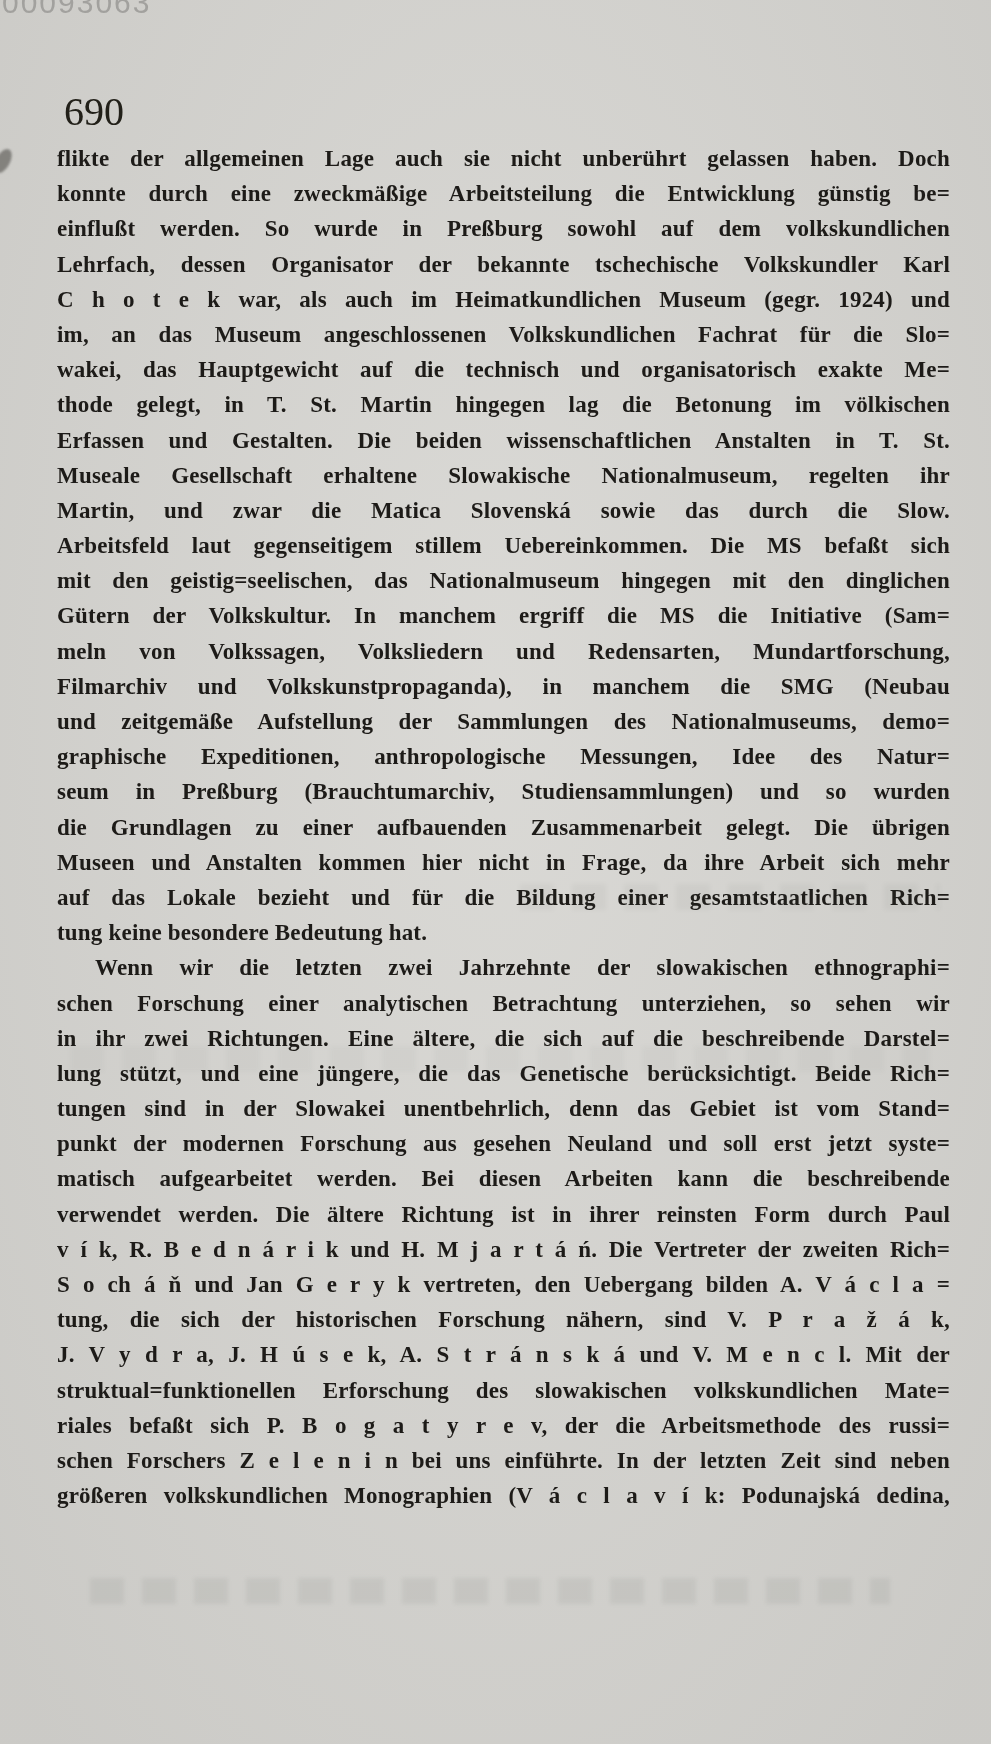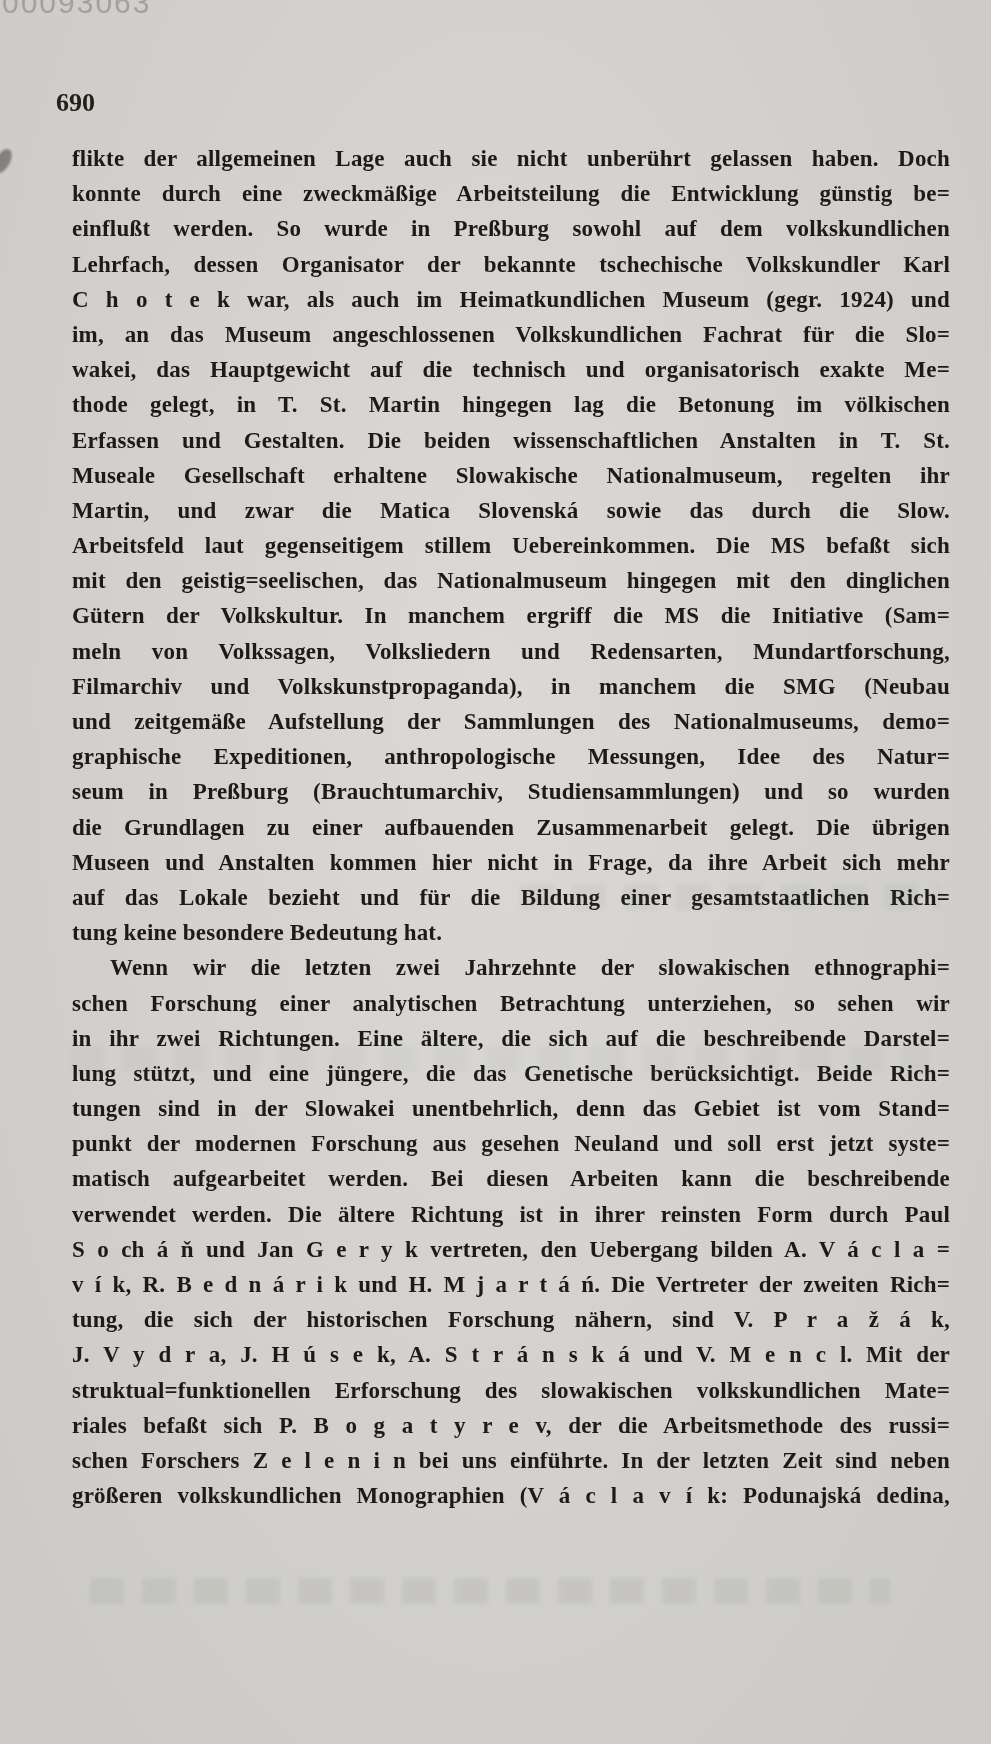--- a/index.html
+++ b/index.html
@@ -27,45 +27,44 @@
     left: 2px;
     font-family: "Liberation Sans", sans-serif;
     font-size: 30px;
     letter-spacing: 2px;
     color: #a2a19e;
     user-select: none;
   }
   .page-number {
     position: absolute;
     top: 88px;
-    left: 56px;
+    left: 64px;
     font-family: "Liberation Serif", serif;
-    font-size: 26px;
-    font-weight: bold;
+    font-size: 40px;
+    font-weight: normal;
     color: #222019;
   }
   .text-block {
     position: absolute;
     top: 141px;
     left: 57px;
     width: 893px;
   }
   .line {
     font-family: "Liberation Serif", serif;
     font-weight: bold;
     font-size: 23px;
     line-height: 35.2px;
     height: 35.2px;
     overflow: hidden;
     text-align: justify;
     text-align-last: justify;
     letter-spacing: 0.2px;
     color: #1d1b18;
     white-space: nowrap;
-    margin-left: 15px;
   }
   .line.line-end {
     text-align: center;
     text-align-last: left;
   }
   .line.indent {
     text-indent: 38px;
   }
   
   .bleed {
@@ -133,22 +132,22 @@
       <div class="line">auf das Lokale bezieht und für die Bildung einer gesamtstaatlichen Rich=</div>
       <div class="line line-end">tung keine besondere Bedeutung hat.</div>
       <div class="line indent">Wenn wir die letzten zwei Jahrzehnte der slowakischen ethnographi=</div>
       <div class="line">schen Forschung einer analytischen Betrachtung unterziehen, so sehen wir</div>
       <div class="line">in ihr zwei Richtungen. Eine ältere, die sich auf die beschreibende Darstel=</div>
       <div class="line">lung stützt, und eine jüngere, die das Genetische berücksichtigt. Beide Rich=</div>
       <div class="line">tungen sind in der Slowakei unentbehrlich, denn das Gebiet ist vom Stand=</div>
       <div class="line">punkt der modernen Forschung aus gesehen Neuland und soll erst jetzt syste=</div>
       <div class="line">matisch aufgearbeitet werden. Bei diesen Arbeiten kann die beschreibende</div>
       <div class="line">verwendet werden. Die ältere Richtung ist in ihrer reinsten Form durch Paul</div>
+      <div class="line">v í k, R. B e d n á r i k und H. M j a r t á ń. Die Vertreter der zweiten Rich=</div>
       <div class="line">S o ch á ň und Jan G e r y k vertreten, den Uebergang bilden A. V á c l a =</div>
-      <div class="line">v í k, R. B e d n á r i k und H. M j a r t á ń. Die Vertreter der zweiten Rich=</div>
       <div class="line">tung, die sich der historischen Forschung nähern, sind V. P r a ž á k,</div>
       <div class="line">J. V y d r a, J. H ú s e k, A. S t r á n s k á und V. M e n c l. Mit der</div>
       <div class="line">struktual=funktionellen Erforschung des slowakischen volkskundlichen Mate=</div>
       <div class="line">riales befaßt sich P. B o g a t y r e v, der die Arbeitsmethode des russi=</div>
       <div class="line">schen Forschers Z e l e n i n bei uns einführte. In der letzten Zeit sind neben</div>
       <div class="line">größeren volkskundlichen Monographien (V á c l a v í k: Podunajská dedina,</div>
     </div>
 
   <div class="bleed b1"></div>
   <div class="bleed b2"></div>

